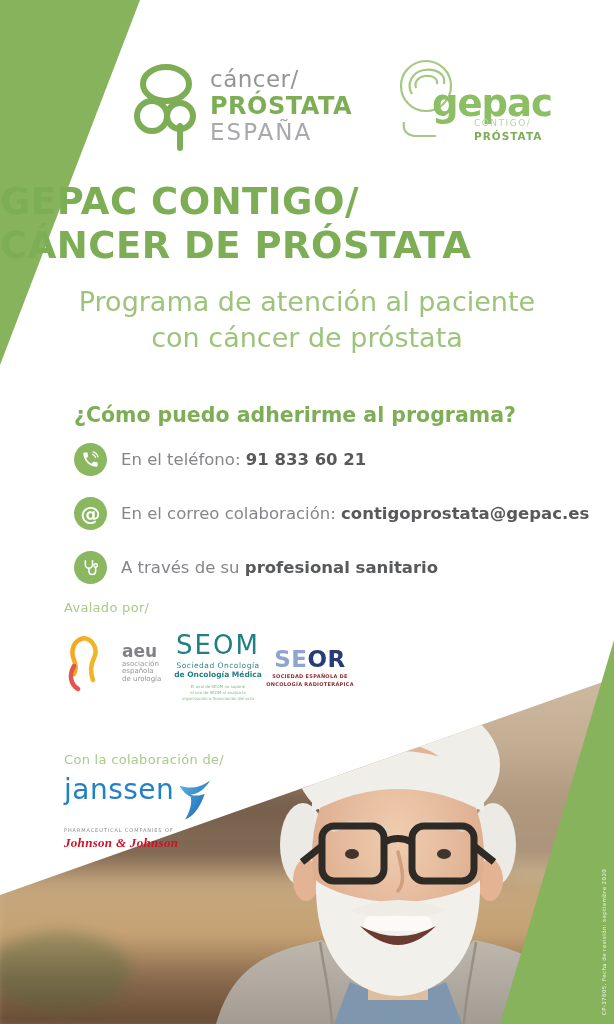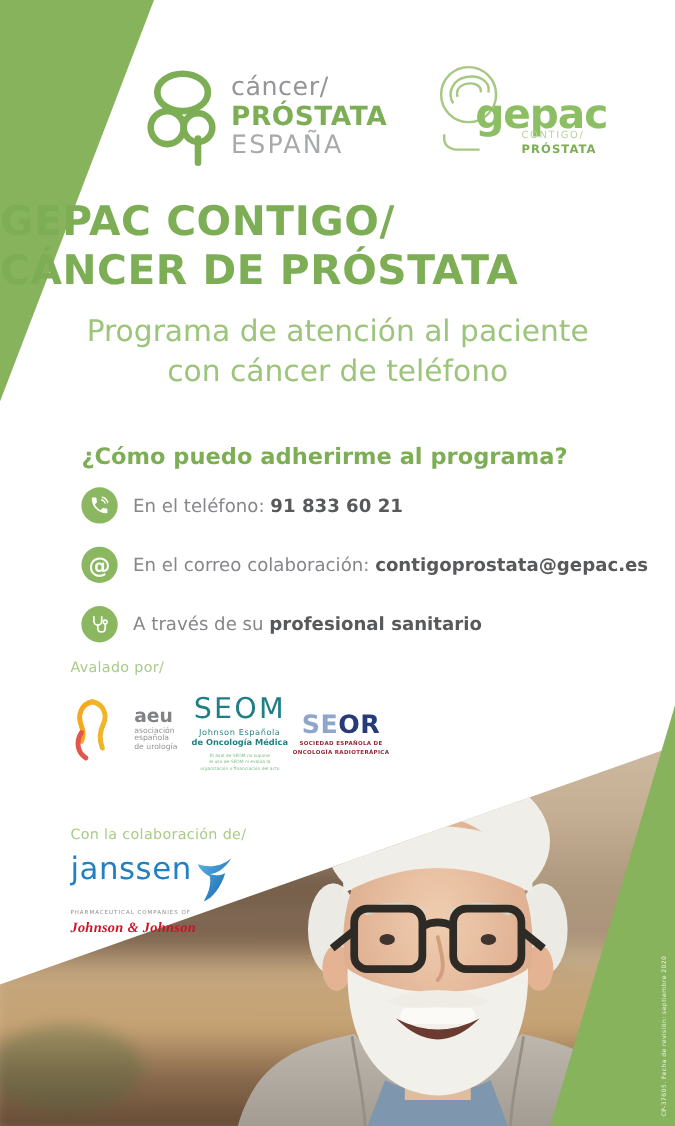--- a/index.html
+++ b/index.html
@@ -209,21 +209,21 @@
       <div class="gepac-sub2">PRÓSTATA</div>
     </div>
   </div>
 
   <div class="title">
     <div>GEPAC CONTIGO/</div>
     <div>CÁNCER DE PRÓSTATA</div>
   </div>
   <div class="subtitle">
     <div>Programa de atención al paciente</div>
-    <div>con cáncer de teléfono</div>
+    <div>con cáncer de próstata</div>
   </div>
 
   <div class="how">
     <h2>¿Cómo puedo adherirme al programa?</h2>
 
     <div class="how-row">
       <div class="icon-circle">
         <svg width="19" height="19" viewBox="0 0 24 24">
           <path fill="#fff" d="M6.62 10.79c1.44 2.83 3.76 5.14 6.59 6.59l2.2-2.21c.27-.27.67-.36 1.02-.24 1.12.37 2.33.57 3.57.57.55 0 1 .45 1 1V20c0 .55-.45 1-1 1-9.39 0-17-7.61-17-17 0-.55.45-1 1-1h3.5c.55 0 1 .45 1 1 0 1.25.2 2.45.57 3.57.11.35.03.74-.25 1.02l-2.2 2.2z"></path>
           <path stroke="#fff" stroke-width="1.6" fill="none" stroke-linecap="round" d="M14.5 5.5c1.9.5 3.4 2 3.9 3.9"></path>
@@ -267,21 +267,21 @@
     <div class="aeu-text">
       <div class="aeu-abbr">aeu</div>
       <div class="aeu-line">asociación</div>
       <div class="aeu-line">española</div>
       <div class="aeu-line">de urología</div>
     </div>
   </div>
 
   <div class="logo-block seom">
     <div class="seom-abbr">SEOM</div>
-    <div class="seom-l1">Johnson  Española</div>
+    <div class="seom-l1">Sociedad  Oncología</div>
     <div class="seom-l2">de Oncología Médica</div>
     <div class="seom-note">
       <div>El aval de SEOM no supone</div>
       <div>el uso de SEOM ni evalúa la</div>
       <div>organización o financiación del acto</div>
     </div>
   </div>
 
   <div class="logo-block seor">
     <div class="seor-abbr"><span class="seor-se">SE</span><span class="seor-or">OR</span></div>

